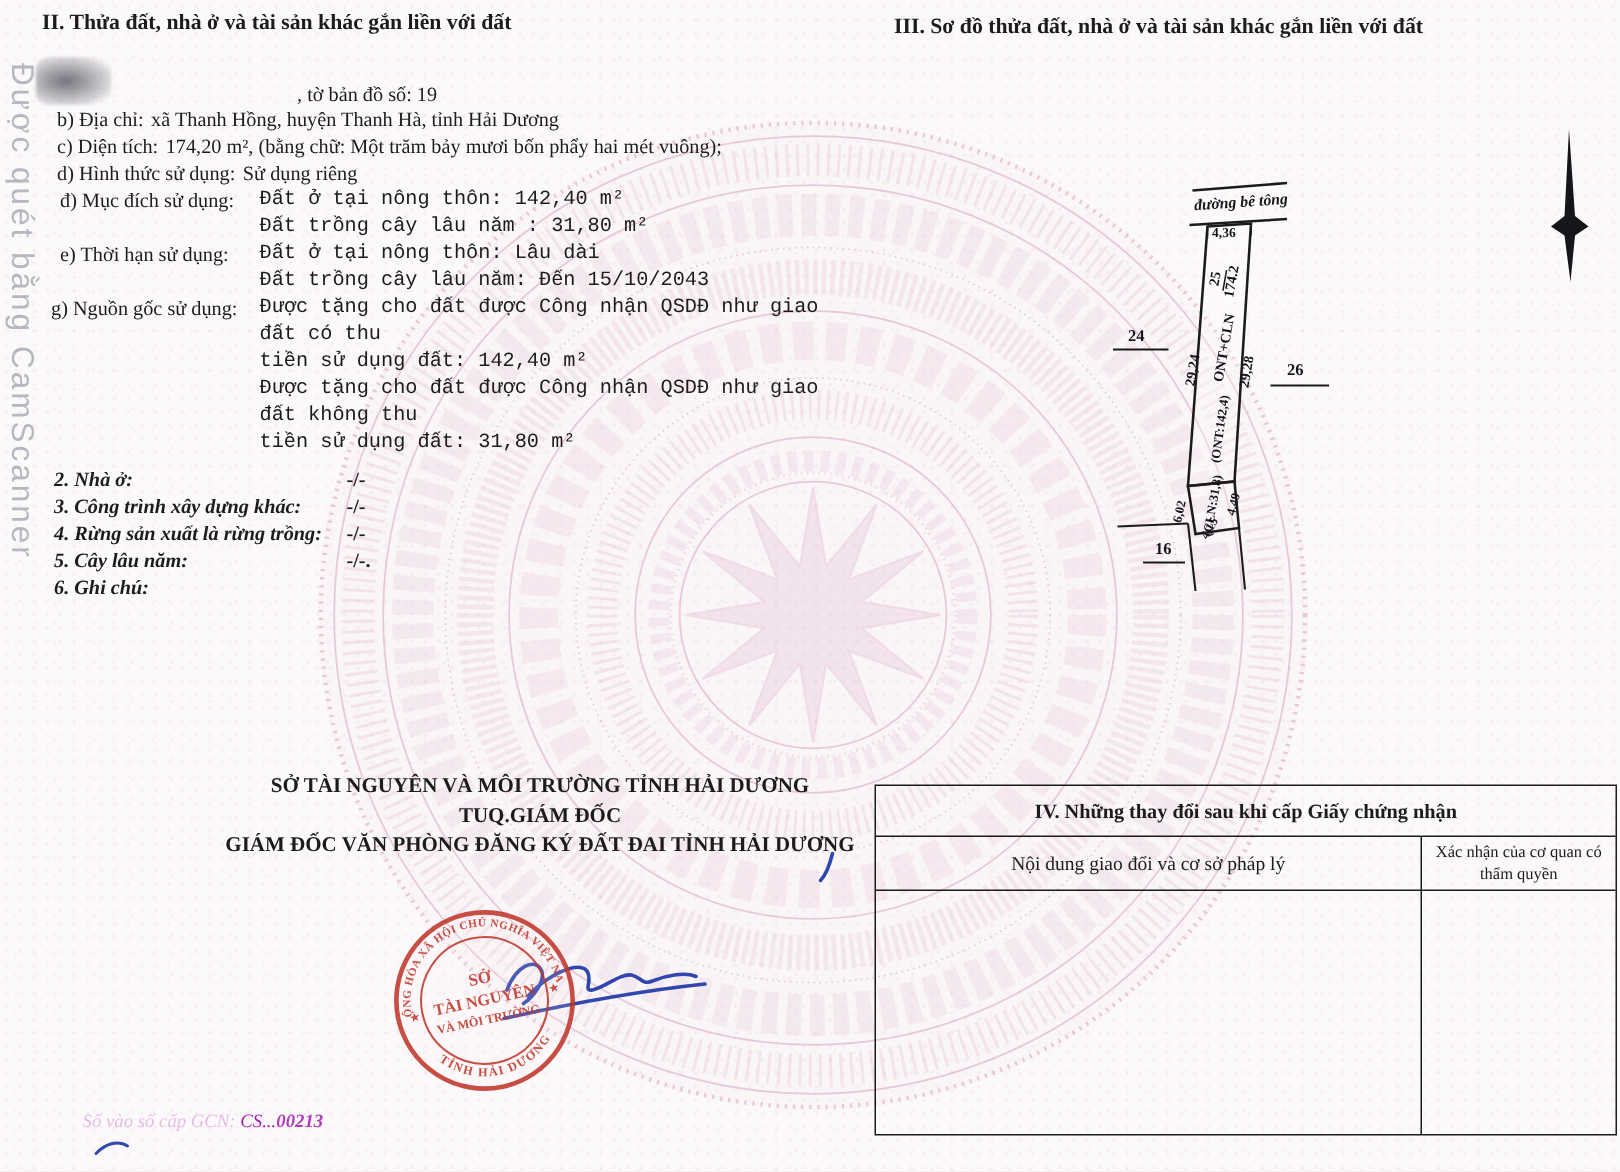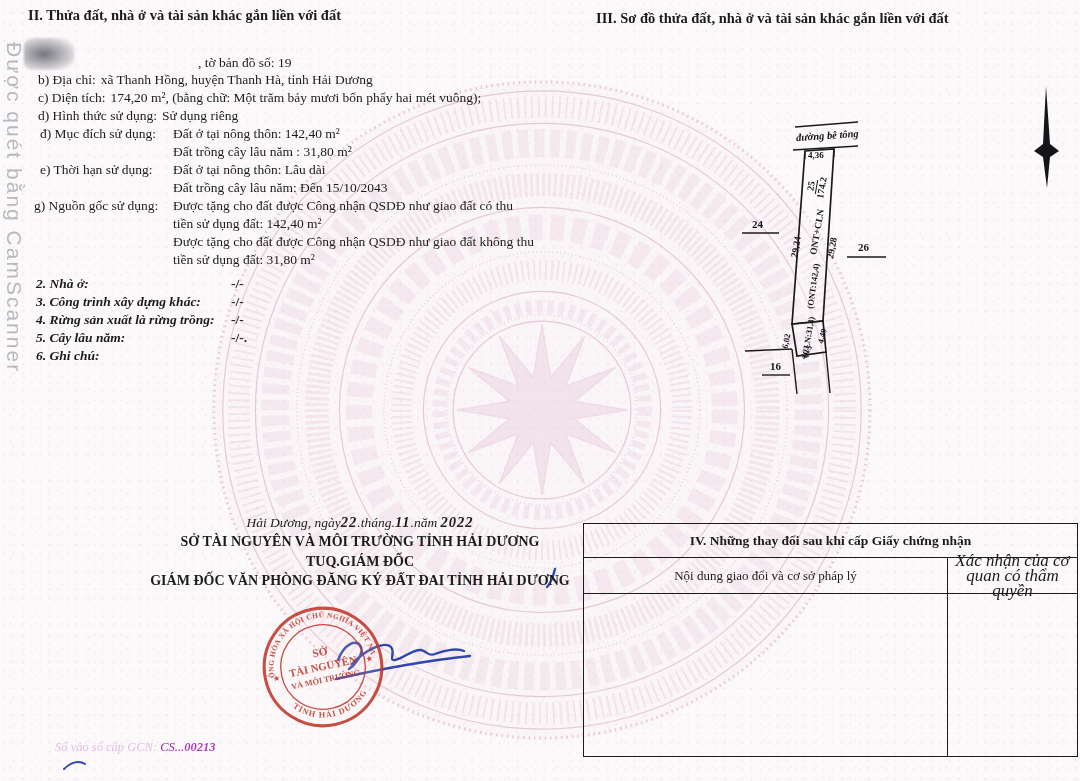--- a/index.html
+++ b/index.html
@@ -22,21 +22,21 @@
   
   .sec2{position:absolute;left:28px;top:6px;width:548px;font-size:13.5px;line-height:18px;}
   .sec-title{font-weight:bold;font-size:14.5px;}
   .parcel-line{margin-top:30px;padding-left:170px;line-height:17px;}
   .frow{display:flex;padding-left:10px;}
   .frow .lbl{white-space:nowrap;margin-right:5px;}
   .frow-col{display:flex;padding-left:12px;}
   .frow-col .lbl{width:133px;flex:none;}
   .frow-col.g{padding-left:6px;}
   .frow-col.g .lbl{width:139px;}
-  .vals span{display:block;}
+  .vals span{display:block;font-family:Liberation Mono, monospace;}
   .item{display:flex;padding-left:8px;}
   .item .ilbl{width:195px;flex:none;font-weight:bold;font-style:italic;}
   .item .ival{font-weight:bold;}
   
   .sec3-title{position:absolute;left:596px;top:10px;font-weight:bold;font-size:14.5px;}
   .dlabel{position:absolute;font-weight:bold;font-size:9.5px;font-family:"Liberation Serif",serif;
           white-space:nowrap;color:#15151a;}
   .rot{transform-origin:center;display:flex;justify-content:center;}
   .road-label{font-style:italic;font-size:10.5px;transform:rotate(-4deg);}
   .frac{position:absolute;display:flex;flex-direction:column;align-items:center;
@@ -57,21 +57,21 @@
   .serial .num{font-weight:bold;opacity:.85;}
   
   .tbl4{position:absolute;left:583px;top:523px;width:493px;height:232px;
         border:1.6px solid #1b1b1b;display:grid;grid-template-columns:364px 1fr;
         grid-template-rows:34px 36px 1fr;font-size:13.5px;}
   .tbl4 .t-title{grid-column:1/3;border-bottom:1.6px solid #1b1b1b;display:flex;
         align-items:center;justify-content:center;font-weight:bold;}
   .tbl4 .h1{border-right:1.6px solid #1b1b1b;border-bottom:1.6px solid #1b1b1b;
         display:flex;align-items:center;justify-content:center;font-size:13px;}
   .tbl4 .h2{border-bottom:1.6px solid #1b1b1b;display:flex;align-items:center;justify-content:center;
-        text-align:center;font-size:17px;line-height:15px;padding:0 4px;font-style:italic;}
+        text-align:center;font-size:11px;line-height:15px;padding:0 4px;}
   .tbl4 .b1{border-right:1.6px solid #1b1b1b;}
   svg text{font-family:"Liberation Serif",serif;}
 </style>
 </head>
 <body>
 
 <div class="page">
 
   <svg class="emblem" width="672" height="672" viewBox="0 0 680 680">
     <g opacity="0.6">
@@ -215,23 +215,20 @@
   <div class="dlabel rot" style="left:785px;top:332px;width:46px;font-size:8.5px;transform:rotate(-80deg)">(CLN:31,8)</div>
   <div class="dlabel rot" style="left:768px;top:336px;width:36px;font-size:8.5px;transform:rotate(-78deg)">6,02</div>
   <div class="dlabel rot" style="left:804px;top:331px;width:36px;font-size:8.5px;transform:rotate(-75deg)">4,49</div>
   <div class="dlabel rot" style="left:788px;top:347px;width:36px;font-size:8.5px;transform:rotate(-60deg)">4,15</div>
 
   <div class="dlabel nbr" style="left:752px;top:218px">24</div>
   <div class="dlabel nbr" style="left:858px;top:241px">26</div>
   <div class="dlabel nbr" style="left:770px;top:360px">16</div>
 
   <div class="sigblock">
-    <div class="dateline">
-      <span>Hải Dương, ngày</span><span class="hw">22</span><span>.tháng.</span><span class="hw">11</span><span>.năm</span> <span class="hw">2022</span>
-    </div>
     <div class="orgline">SỞ TÀI NGUYÊN VÀ MÔI TRƯỜNG TỈNH HẢI DƯƠNG</div>
     <div class="orgline">TUQ.GIÁM ĐỐC</div>
     <div class="orgline">GIÁM ĐỐC VĂN PHÒNG ĐĂNG KÝ ĐẤT ĐAI TỈNH HẢI DƯƠNG</div>
   </div>
 
   <svg class="abs" style="left:256px;top:600px" width="134" height="134" viewBox="0 0 130 130">
     <g transform="rotate(-12 65 65)" opacity=".88">
       <circle cx="65" cy="65" r="57" fill="rgba(255,235,235,.15)" stroke="#bf372c" stroke-width="3"></circle>
       <circle cx="65" cy="65" r="41" fill="none" stroke="#bf372c" stroke-width="1.3"></circle>
       <defs>

